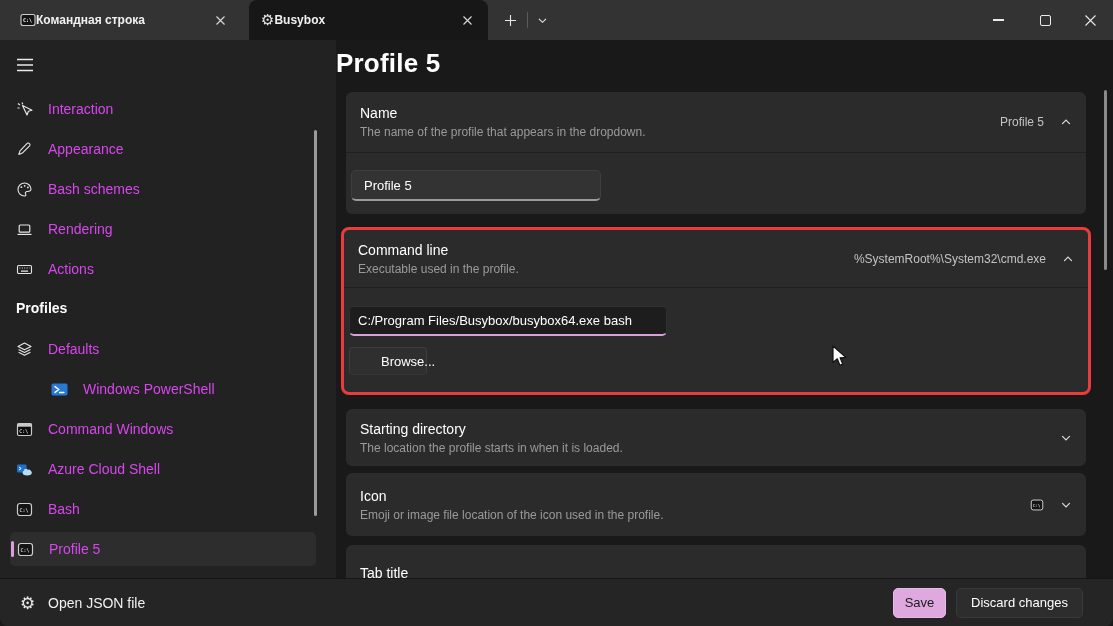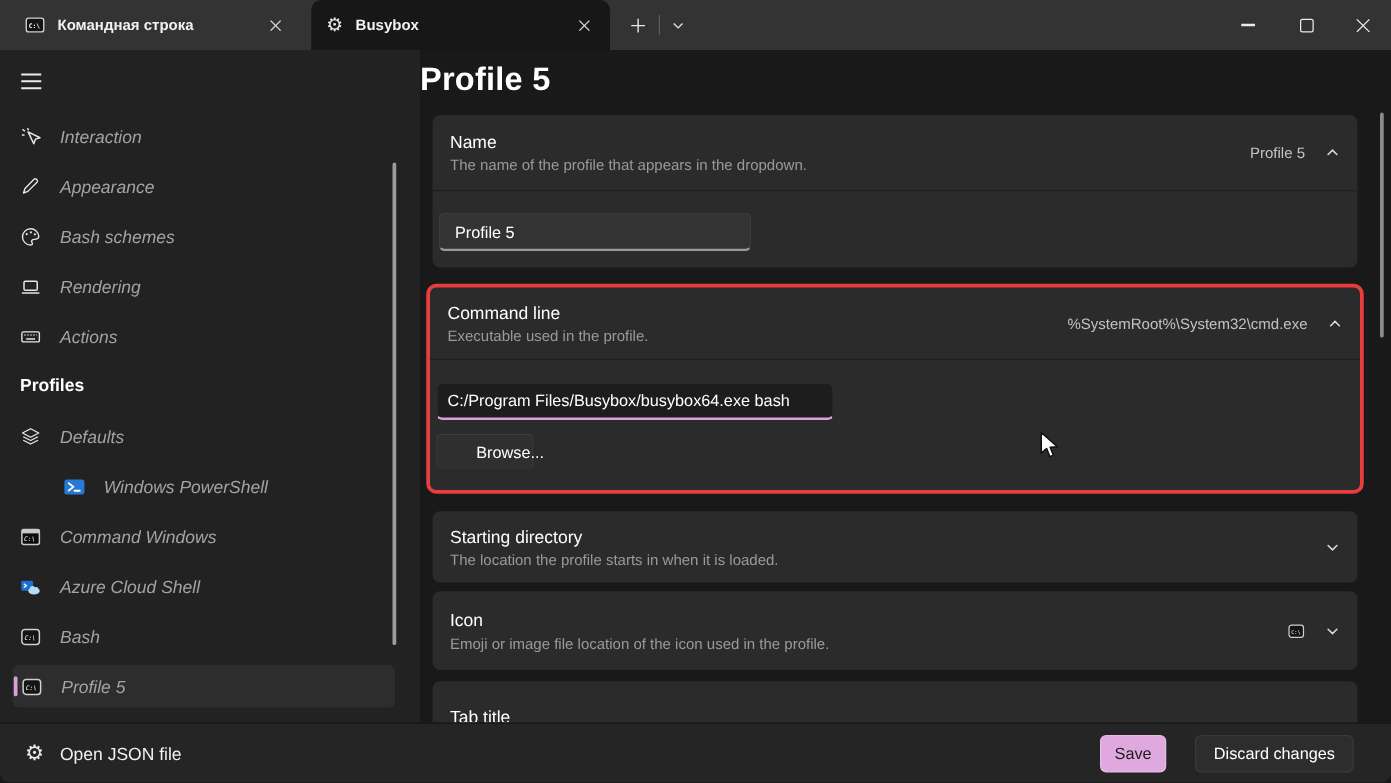--- a/index.html
+++ b/index.html
@@ -5,39 +5,39 @@
   * { margin:0; padding:0; box-sizing:border-box; }
   html,body { width:1113px; height:626px; }
   body {
     font-family:"Liberation Sans", sans-serif;
     background:#191919; color:#ffffff; overflow:hidden; position:relative;
   }
   .window { position:absolute; inset:0; overflow:hidden; border-radius:0 0 8px 8px; }
 
   
   .titlebar { position:absolute; top:0; left:0; width:100%; height:40px; background:#333333; }
-  .tab { position:absolute; top:0; height:40px; display:flex; align-items:center; gap:10px;
+  .tab { position:absolute; top:0; height:40px; display:flex; align-items:center; 
          padding:0 12px; font-size:12px; font-weight:600; color:#f1f1f1; }
   .tab-inactive { left:8px; width:233px; }
   .tab-active { left:249px; width:239px; background:#171717; border-radius:8px 8px 0 0; }
   .tab-label { flex:1; white-space:nowrap; overflow:hidden; }
   .tab-close { width:18px; height:18px; display:flex; align-items:center; justify-content:center; border-radius:3px; }
   .tb-btn { position:absolute; top:0; height:40px; display:flex; align-items:center; justify-content:center; color:#e8e8e8; }
   .newtab { left:495px; width:30px; }
   .tb-divider { position:absolute; left:527px; top:12px; width:1px; height:16px; background:#5a5a5a; }
   .dropdown { left:528px; width:28px; }
   .winctl { width:44px; }
   .minimize { left:976px; } .maximize { left:1023px; } .winclose { left:1068px; }
   .min-glyph { width:11px; height:1.5px; background:#eaeaea; }
   .max-glyph { width:11px; height:11px; border:1.2px solid #eaeaea; border-radius:2px; }
 
   
   .sidebar { position:absolute; left:0; top:40px; width:336px; bottom:48px; background:#222222; }
   .hamburger { position:absolute; left:12px; top:12px; width:26px; height:26px; display:flex; align-items:center; justify-content:center; border-radius:4px; }
-  .nav-item { position:absolute; left:0; width:316px; height:34px; display:flex; align-items:center; font-size:14px; color:#a3a3a3;font-style:italic; }
+  .nav-item { position:absolute; left:0; width:316px; height:34px; display:flex; align-items:center; font-size:14px; color:#d946ef; }
   .nav-item .nico { position:absolute; left:15px; width:18px; height:18px; display:flex; align-items:center; justify-content:center; }
   .nav-item .nlabel { position:absolute; left:48px; white-space:nowrap; }
   .profiles-header { position:absolute; left:16px; top:260px; font-size:14px; font-weight:700; color:#ffffff; }
   .nav-selected { left:10px; width:306px; background:#2d2d2d; border-radius:5px; }
   .nav-selected .nico { left:5px+0; }
   .nav-selected .nico { left:6px; }
   .nav-selected .nlabel { left:39px; }
   .accent-pill { position:absolute; left:1px; top:9px; width:3px; height:16px; border-radius:2px; background:var(--accent,#d8a0d8); }
   .side-scroll { position:absolute; left:314px; top:90px; width:3px; height:386px; background:#9b9b9b; border-radius:2px; }
 
@@ -69,21 +69,21 @@
   .browse-btn { position:absolute; left:5px; top:59px; width:78px; height:28px; background:#2f2f2f;
                 border:1px solid #3d3d3d; border-bottom-color:#353535; border-radius:4px; color:#ffffff;
                 font-size:13px; font-family:"Liberation Sans", sans-serif;padding-left:31px; }
   .main-scroll { position:absolute; right:6px; top:50px; width:3px; height:180px; background:#8a8a8a; border-radius:2px; }
 
   
   .footer { position:absolute; left:0; bottom:0; width:100%; height:48px; background:#252525; border-top:1px solid #161616;
             display:flex; align-items:center; }
   .openjson { position:absolute; left:10px; height:36px; display:flex; align-items:center; border-radius:4px; padding:0 8px; }
   .openjson .ojlabel { position:absolute; left:38px; font-size:14px; color:#f0f0f0; white-space:nowrap; }
-  .footer-buttons { position:absolute; right:30px; display:flex; gap:23px; }
+  .footer-buttons { position:absolute; right:30px; display:flex; gap:10px; }
   .btn { height:30px; border-radius:5px; font-size:13px; font-family:"Liberation Sans", sans-serif; border:1px solid transparent; }
   .btn-save { width:53px; background:var(--accent-btn,#dfa9df); color:#1b1b1b; border-color:#e6bce6; }
   .btn-discard { width:127px; background:#2d2d2d; color:#ffffff; border-color:#3a3a3a; }
 
   .gear { font-family:"DejaVu Sans", sans-serif; color:#e8e8e8; }
   svg { display:block; }
   .cursor { position:absolute; left:831px; top:345px; z-index:50; pointer-events:none; }
 </style>
 </head>
 <body>

